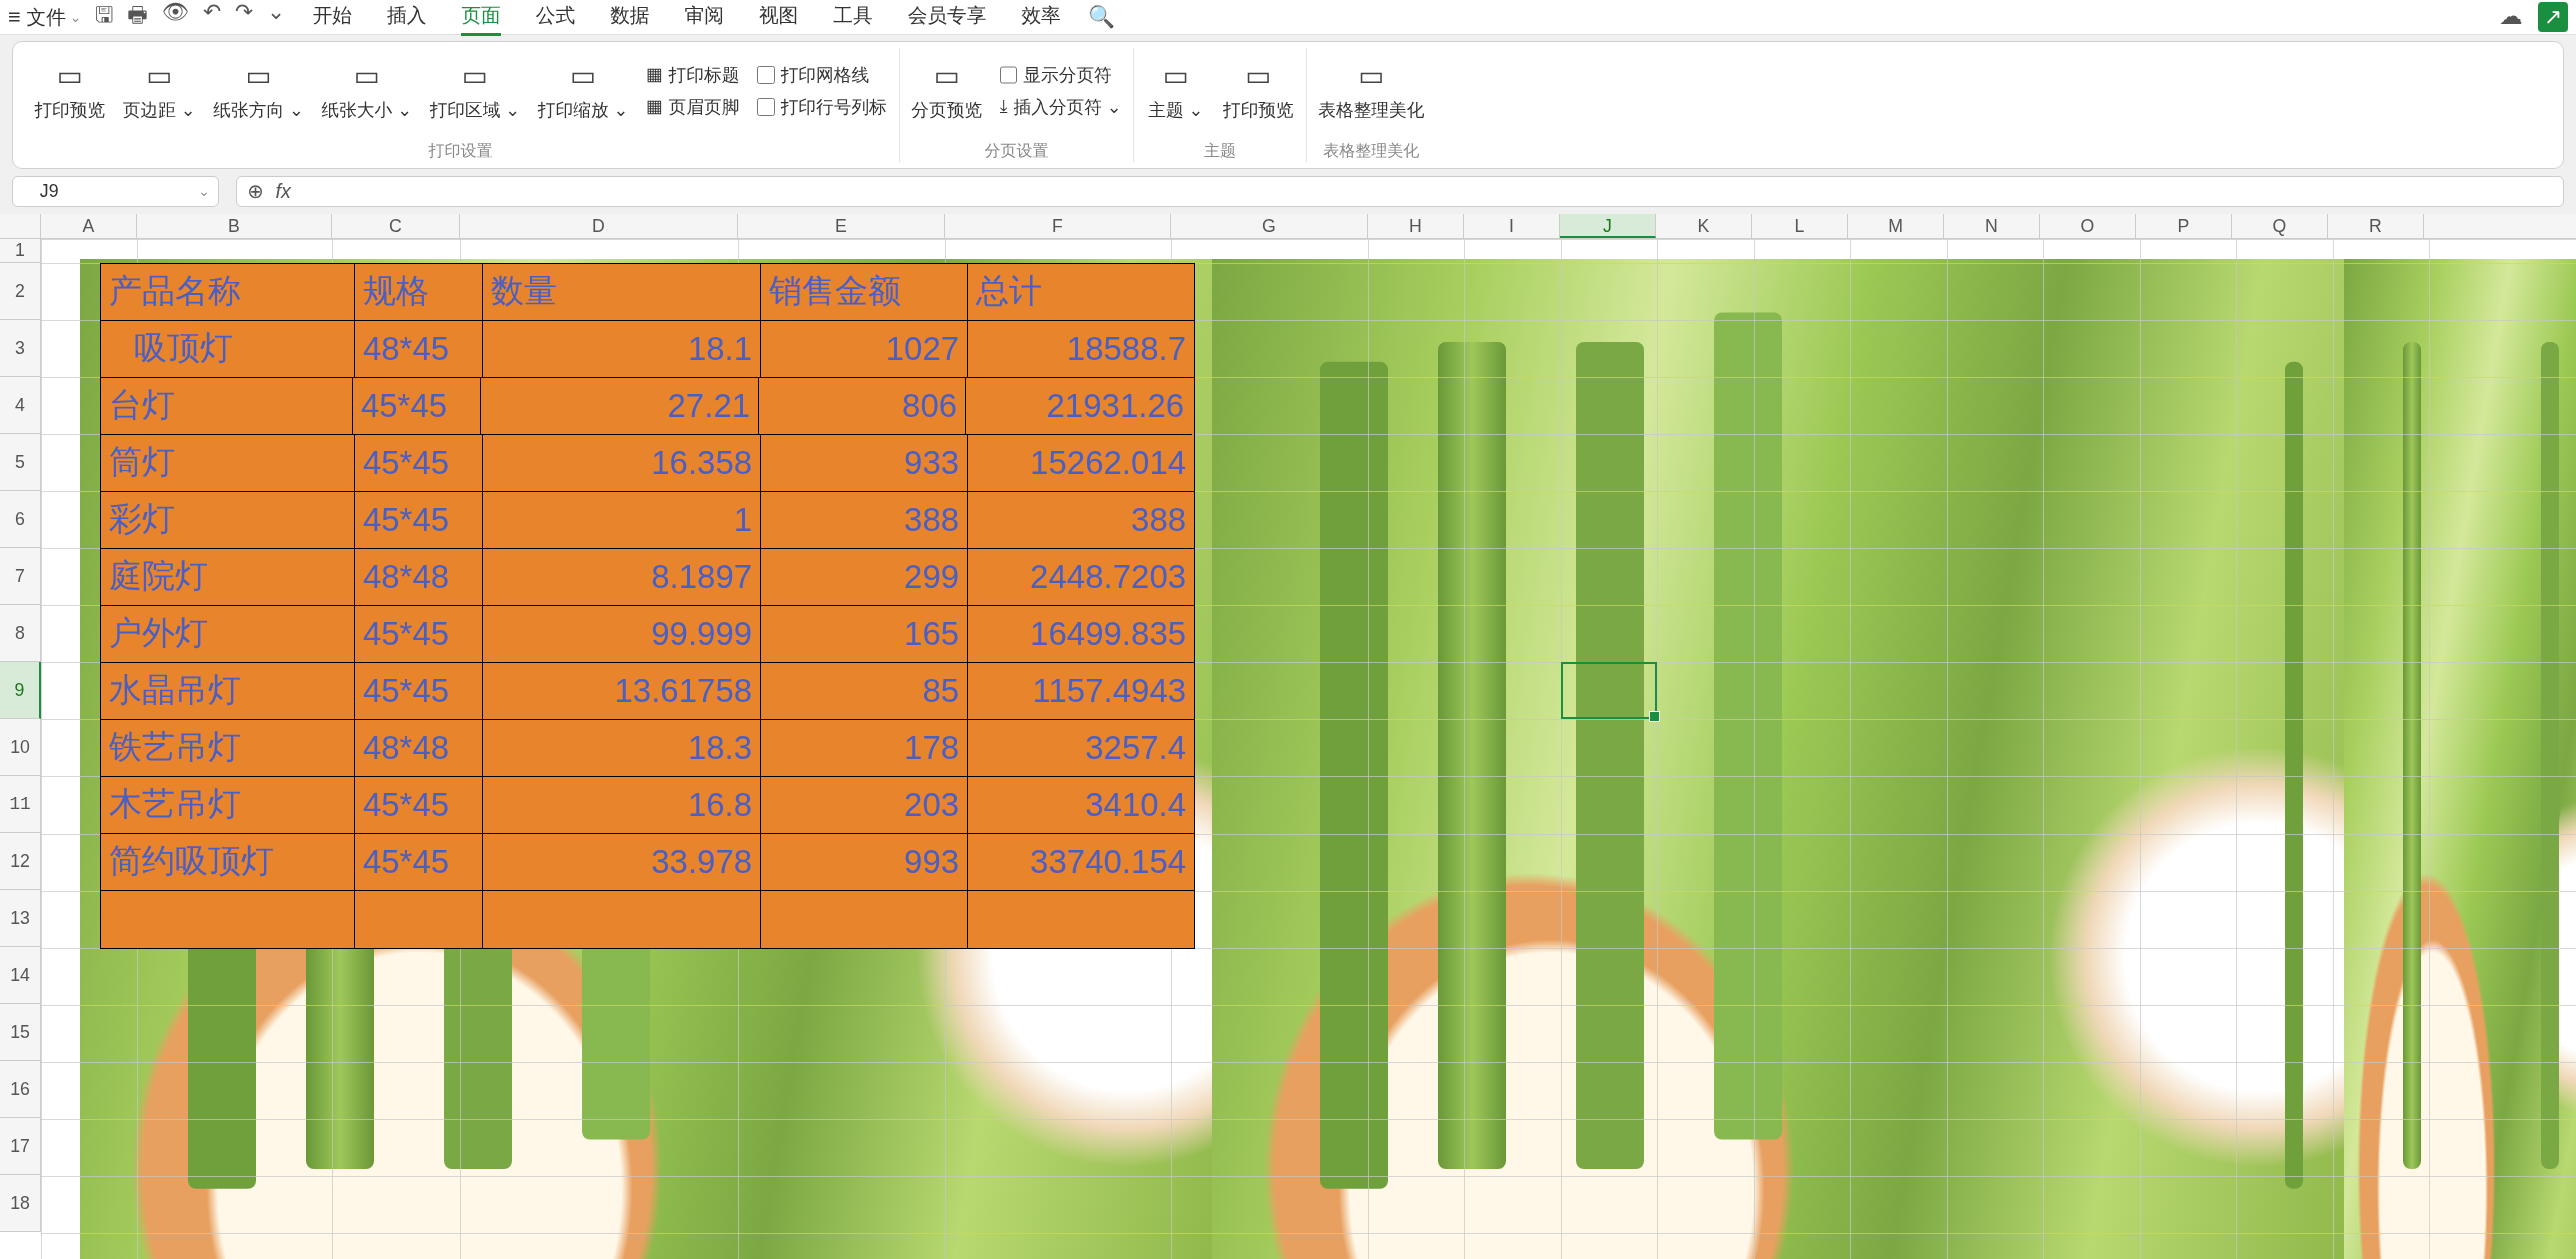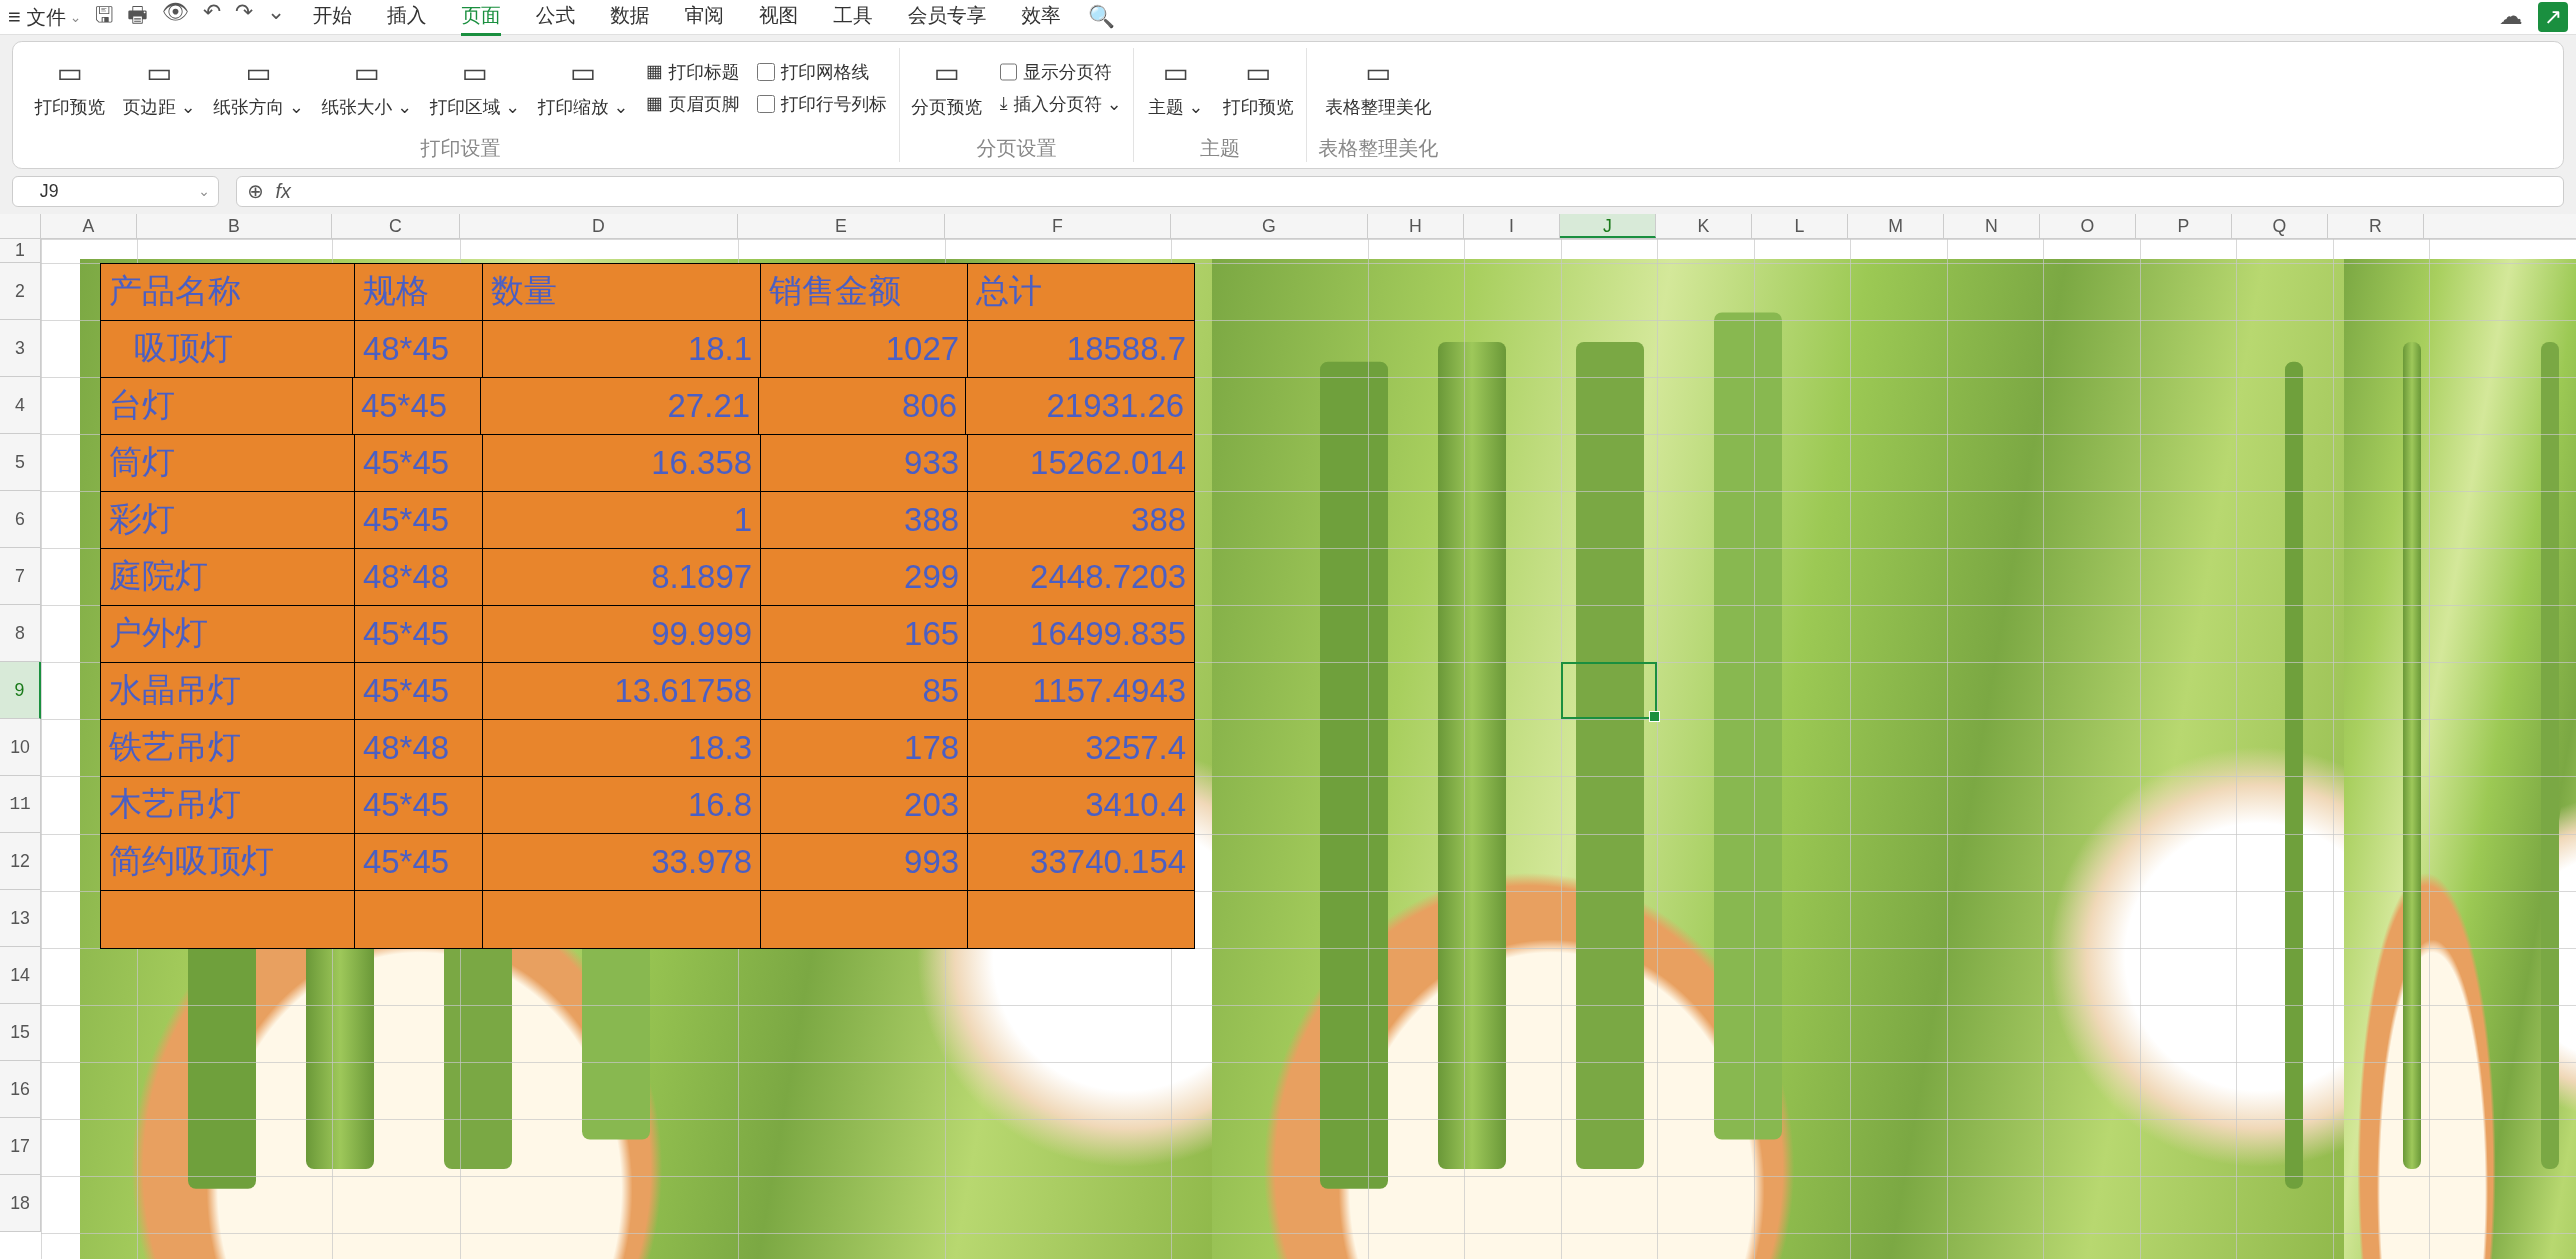--- a/index.html
+++ b/index.html
@@ -22,21 +22,21 @@
 
 .ribbon { height: 128px; background: #fff; border: 1px solid #d0d0d0; border-radius: 9.8px; margin: 5.9px 11.8px; display: flex; align-items: stretch; padding: 5.9px 9.8px; font-size: 17.7px; color: #333; }
 .ribgroup { display: flex; flex-direction: column; align-items: center; justify-content: flex-end; padding: 0 11.8px; border-right: 1px solid #e3e3e3; }
 .ribgroup.last { border-right: none; }
 .ribrow { display: flex; gap: 17.7px; flex: 1; align-items: center; }
 .ribbtn { display: flex; flex-direction: column; align-items: center; gap: 5.9px; cursor: pointer; min-width: 59px; }
 .ribbtn .ic { font-size: 27.6px; color: #444; }
 .ribbtn .lbl { font-size: 17.7px; white-space: nowrap; }
 .ribchk { display: flex; align-items: center; gap: 5.9px; font-size: 17.7px; white-space: nowrap; }
 .ribchk input { width: 17.7px; height: 17.7px; }
-.riblabel { font-size: 20px; color: #888; margin-top: 7px; }
+.riblabel { font-size: 16px; color: #888; margin-top: 7px; }
 .ribcol { display: flex; flex-direction: column; gap: 7.9px; justify-content: center; }
 
 
 .fbar { height: 33px; display: flex; align-items: center; margin: 0 11.8px 5.9px; gap: 17.7px; }
 .cellref { width: 207px; height: 31.5px; background: #fff; border: 1px solid #ccc; border-radius: 5.9px; display: flex; align-items: center; padding: 0 27px; font-size: 17.7px; color: #333; position: relative; }
 .cellref .chv { position: absolute; right: 7.9px; color: #888; font-size: 13.8px; }
 .fxwrap { flex: 1; height: 31.5px; background: #fff; border: 1px solid #ccc; border-radius: 5.9px; display: flex; align-items: center; padding: 0 9.8px; gap: 11.8px; font-size: 17.7px; }
 .fxwrap .fxic { font-size: 19.7px; color: #555; }
 
 

